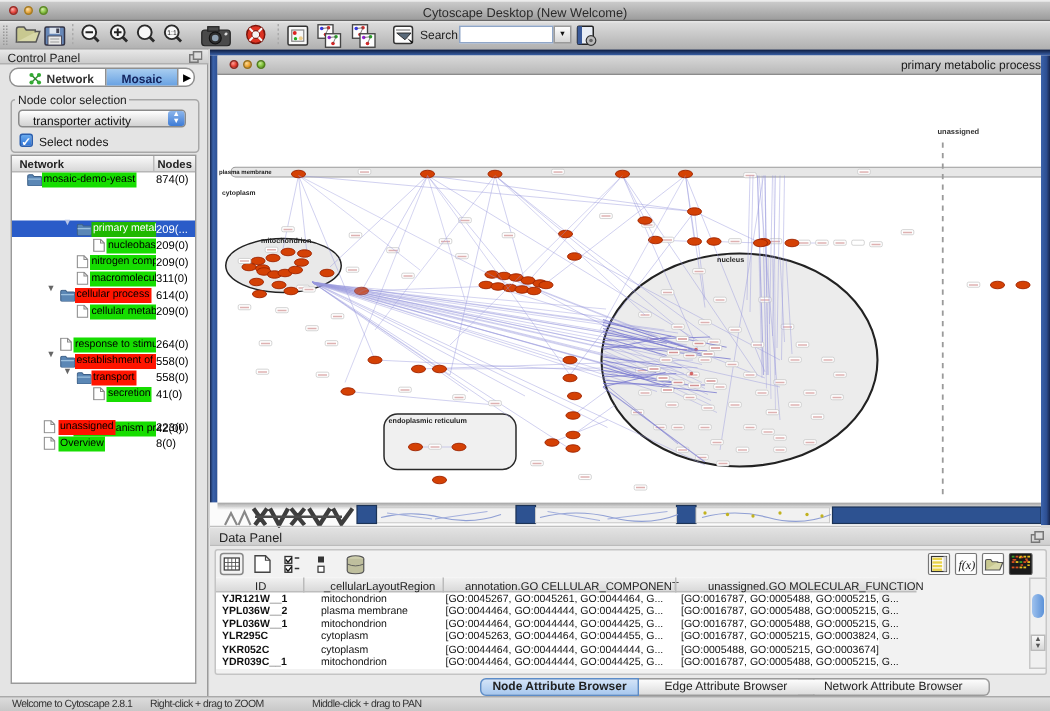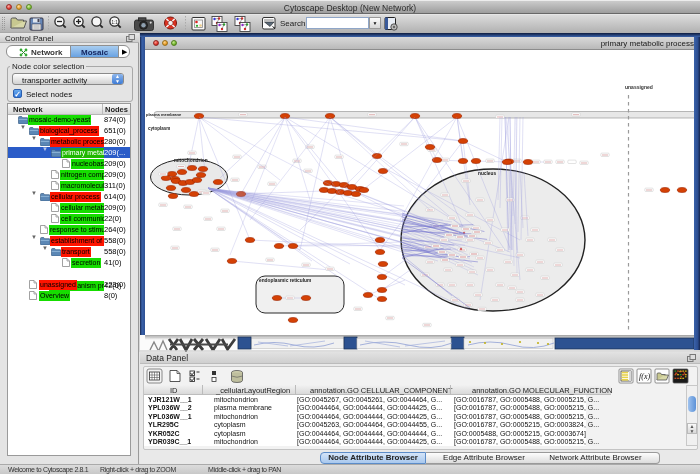--- a/index.html
+++ b/index.html
@@ -63,21 +63,21 @@
 #btab3{left:532px;width:128px;border-radius:0 4px 4px 0;border-left:none}
 
 #status{left:0;top:464px;width:700px;height:10px;background:linear-gradient(#dcdcdc,#c8c8c8);border-top:1px solid #aaa;font-size:7px;letter-spacing:-0.35px;color:#333}
 #status span{position:absolute;top:1px}
 </style></head>
 <body>
 <div class="abs" id="titlebar">
   <div class="light" style="left:6px;background:radial-gradient(circle at 35% 30%,#ffb3ad,#e4443c 60%,#9e1f18);border:0.5px solid #9c2a24"></div>
   <div class="light" style="left:16px;background:radial-gradient(circle at 35% 30%,#ffe2a8,#e8a43a 60%,#a86f12);border:0.5px solid #a87b1e"></div>
   <div class="light" style="left:26px;background:radial-gradient(circle at 35% 30%,#d6f0a8,#82bf3e 60%,#4a7d14);border:0.5px solid #5c8a22"></div>
-  <div class="t">Cytoscape Desktop (New Network)</div>
+  <div class="t">Cytoscape Desktop (New Welcome)</div>
 </div>
 <div class="abs" id="toolbar"></div>
 <svg class="abs" style="left:0;top:14px" width="410" height="19" viewBox="0 14 410 19" id="tbicons">
     <line x1="2.5" y1="17" x2="2.5" y2="30" stroke="#999" stroke-width="1" stroke-dasharray="1,1"></line>
     <line x1="4.5" y1="17" x2="4.5" y2="30" stroke="#999" stroke-width="1" stroke-dasharray="1,1"></line>
     <path d="M11 28 l2.5-7 h13 l-2.5 7 z" fill="#d8d8a8" stroke="#555" stroke-width="1"></path>
     <path d="M11 28 v-8.5 q0-1.5 1.5-1.5 h3.5 l1.5 2 h6 v1.5" fill="#c8c890" stroke="#555" stroke-width="1"></path>
     <rect x="30" y="18" width="13" height="12" rx="1" fill="#6888b8" stroke="#334" stroke-width="1"></rect>
     <rect x="33" y="18.5" width="7" height="4" fill="#dde4ee"></rect>
     <rect x="37.5" y="19" width="2" height="3" fill="#445"></rect>
@@ -186,38 +186,20 @@
       <i style="position:absolute;left:94px;top:0;width:1px;height:10px;background:#bbb"></i>
     </div>
   <div class="trow" style="top:10.0px;">
       <svg style="position:absolute;left:10px;top:1.5px" width="10" height="8" viewBox="0 0 10 8">
         <path d="M0.5 1.5 q0-1 1-1 h2.2 l1 1.2 h4.3 q1 0 1 1 v4.3 q0 1-1 1 h-7.5 q-1 0-1-1 z" fill="#5b87b5" stroke="#3c5f86" stroke-width="0.7"></path>
         <path d="M0.7 3.4 h8.6" stroke="#9cc0de" stroke-width="0.8" fill="none"></path>
       </svg>
       <span class="lab gl" style="left:20px;max-width:76.0px;">mosaic-demo-yeast</span>
       <span class="num" style="">874(0)</span>
     </div>
-<div class="trow" style="top:21.0px;">
-      <span style="position:absolute;left:12px;top:-1px;font-size:6px;color:#666">▼</span>
-      <svg style="position:absolute;left:21px;top:1.5px" width="10" height="8" viewBox="0 0 10 8">
-        <path d="M0.5 1.5 q0-1 1-1 h2.2 l1 1.2 h4.3 q1 0 1 1 v4.3 q0 1-1 1 h-7.5 q-1 0-1-1 z" fill="#5b87b5" stroke="#3c5f86" stroke-width="0.7"></path>
-        <path d="M0.7 3.4 h8.6" stroke="#9cc0de" stroke-width="0.8" fill="none"></path>
-      </svg>
-      <span class="lab rl" style="left:31px;max-width:65.0px;">biological_process</span>
-      <span class="num" style="">651(0)</span>
-    </div>
-<div class="trow" style="top:32.0px;">
-      <span style="position:absolute;left:23px;top:-1px;font-size:6px;color:#666">▼</span>
-      <svg style="position:absolute;left:32px;top:1.5px" width="10" height="8" viewBox="0 0 10 8">
-        <path d="M0.5 1.5 q0-1 1-1 h2.2 l1 1.2 h4.3 q1 0 1 1 v4.3 q0 1-1 1 h-7.5 q-1 0-1-1 z" fill="#5b87b5" stroke="#3c5f86" stroke-width="0.7"></path>
-        <path d="M0.7 3.4 h8.6" stroke="#9cc0de" stroke-width="0.8" fill="none"></path>
-      </svg>
-      <span class="lab rl" style="left:42px;max-width:54.0px;">metabolic process</span>
-      <span class="num" style="">280(0)</span>
-    </div>
 <div class="trow" style="top:43.0px;background:#2a5cc8;color:#fff;">
       <span style="position:absolute;left:34px;top:-1px;font-size:6px;color:#b8c6e8">▼</span>
       <svg style="position:absolute;left:43px;top:1.5px" width="10" height="8" viewBox="0 0 10 8">
         <path d="M0.5 1.5 q0-1 1-1 h2.2 l1 1.2 h4.3 q1 0 1 1 v4.3 q0 1-1 1 h-7.5 q-1 0-1-1 z" fill="#5b87b5" stroke="#3c5f86" stroke-width="0.7"></path>
         <path d="M0.7 3.4 h8.6" stroke="#9cc0de" stroke-width="0.8" fill="none"></path>
       </svg>
       <span class="lab gl" style="left:53px;max-width:43.0px;color:#fff;background:#1fb800;">primary metabo</span>
       <span class="num" style="color:#fff;">209(...</span>
     </div>
 <div class="trow" style="top:54.0px;">
@@ -253,28 +235,20 @@
       <span class="lab rl" style="left:42px;max-width:54.0px;">cellular process</span>
       <span class="num" style="">614(0)</span>
     </div>
 <div class="trow" style="top:98.0px;">
       <svg style="position:absolute;left:43px;top:1px" width="8" height="9" viewBox="0 0 8 9">
         <path d="M0.5 0.5 h4.5 l2.5 2.5 v5.5 h-7 z" fill="#fff" stroke="#8a8a8a" stroke-width="0.8"></path>
         <path d="M5 0.5 v2.5 h2.5" fill="none" stroke="#8a8a8a" stroke-width="0.7"></path>
       </svg>
       <span class="lab gl" style="left:52px;max-width:44.0px;">cellular metabo</span>
       <span class="num" style="">209(0)</span>
-    </div>
-<div class="trow" style="top:109.0px;">
-      <svg style="position:absolute;left:43px;top:1px" width="8" height="9" viewBox="0 0 8 9">
-        <path d="M0.5 0.5 h4.5 l2.5 2.5 v5.5 h-7 z" fill="#fff" stroke="#8a8a8a" stroke-width="0.8"></path>
-        <path d="M5 0.5 v2.5 h2.5" fill="none" stroke="#8a8a8a" stroke-width="0.7"></path>
-      </svg>
-      <span class="lab gl" style="left:52px;max-width:44.0px;">cell communicat</span>
-      <span class="num" style="">22(0)</span>
     </div>
 <div class="trow" style="top:120.0px;">
       <svg style="position:absolute;left:32px;top:1px" width="8" height="9" viewBox="0 0 8 9">
         <path d="M0.5 0.5 h4.5 l2.5 2.5 v5.5 h-7 z" fill="#fff" stroke="#8a8a8a" stroke-width="0.8"></path>
         <path d="M5 0.5 v2.5 h2.5" fill="none" stroke="#8a8a8a" stroke-width="0.7"></path>
       </svg>
       <span class="lab gl" style="left:41px;max-width:55.0px;">response to stimul</span>
       <span class="num" style="">264(0)</span>
     </div>
 <div class="trow" style="top:131.0px;">
@@ -848,21 +822,21 @@
     <rect x="57.0" y="4.7" width="1.6" height="1" fill="#d85020"></rect>
     <rect x="65.9" y="5.4" width="1.6" height="1" fill="#d85020"></rect>
     <rect x="62.4" y="8.2" width="1.6" height="1" fill="#d85020"></rect>
     <rect x="65.5" y="4.3" width="1.6" height="1" fill="#d85020"></rect>
   </svg>
 <div class="abs" id="dtable">
   <div id="dthead" style="width:467px">
       <span style="position:absolute;left:26px;top:1px">ID</span>
       <span style="position:absolute;left:72px;top:1px">_cellularLayoutRegion</span>
       <span style="position:absolute;left:166px;top:1px">annotation.GO CELLULAR_COMPONENT</span>
-      <span style="position:absolute;left:328px;top:1px">annotation.GO MOLECULAR_FUNCTION</span>
+      <span style="position:absolute;left:328px;top:1px">unassigned.GO MOLECULAR_FUNCTION</span>
       <i style="position:absolute;left:58px;top:0;width:1px;height:10px;background:#bbb"></i>
       <i style="position:absolute;left:151px;top:0;width:1px;height:10px;background:#bbb"></i>
       <i style="position:absolute;left:306px;top:0;width:1px;height:10px;background:#bbb"></i>
     </div>
   <div class="drow" style="top:11.0px">
       <b class="c1">YJR121W__1</b>
       <span class="c2">mitochondrion</span>
       <span class="c3">[GO:0045267, GO:0045261, GO:0044464, G...</span>
       <span class="c4">[GO:0016787, GO:0005488, GO:0005215, G...</span>
     </div>

